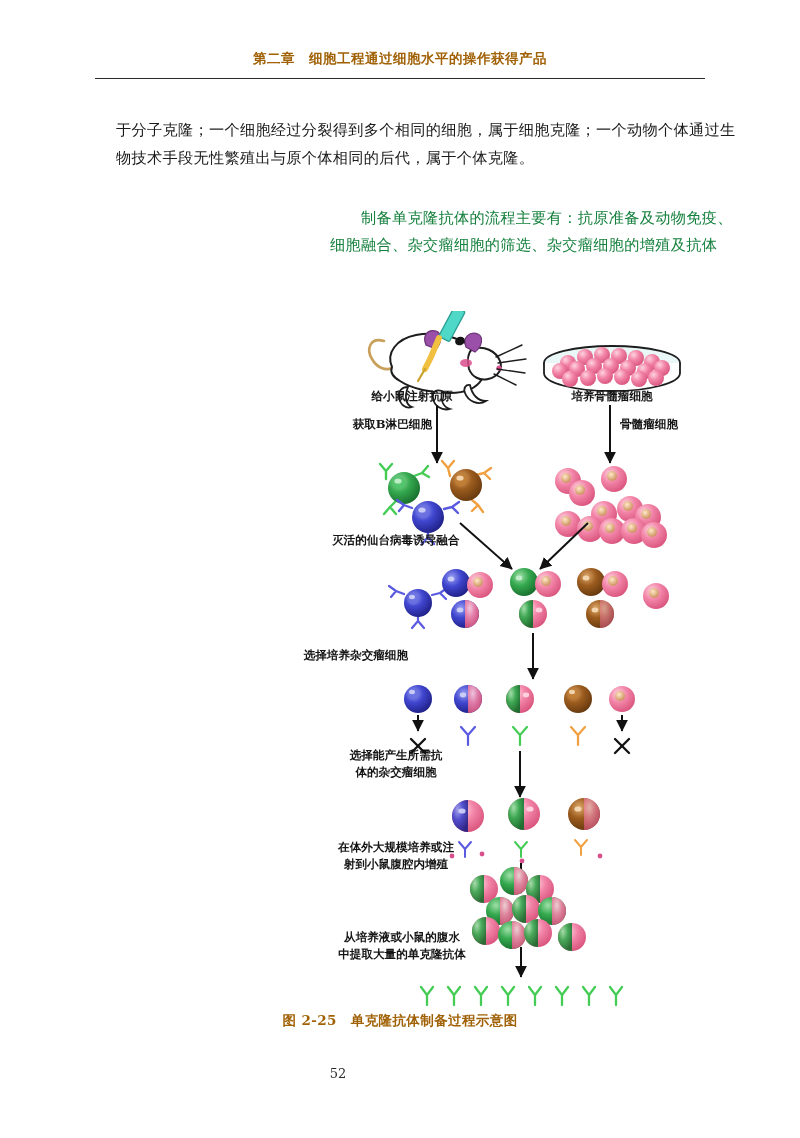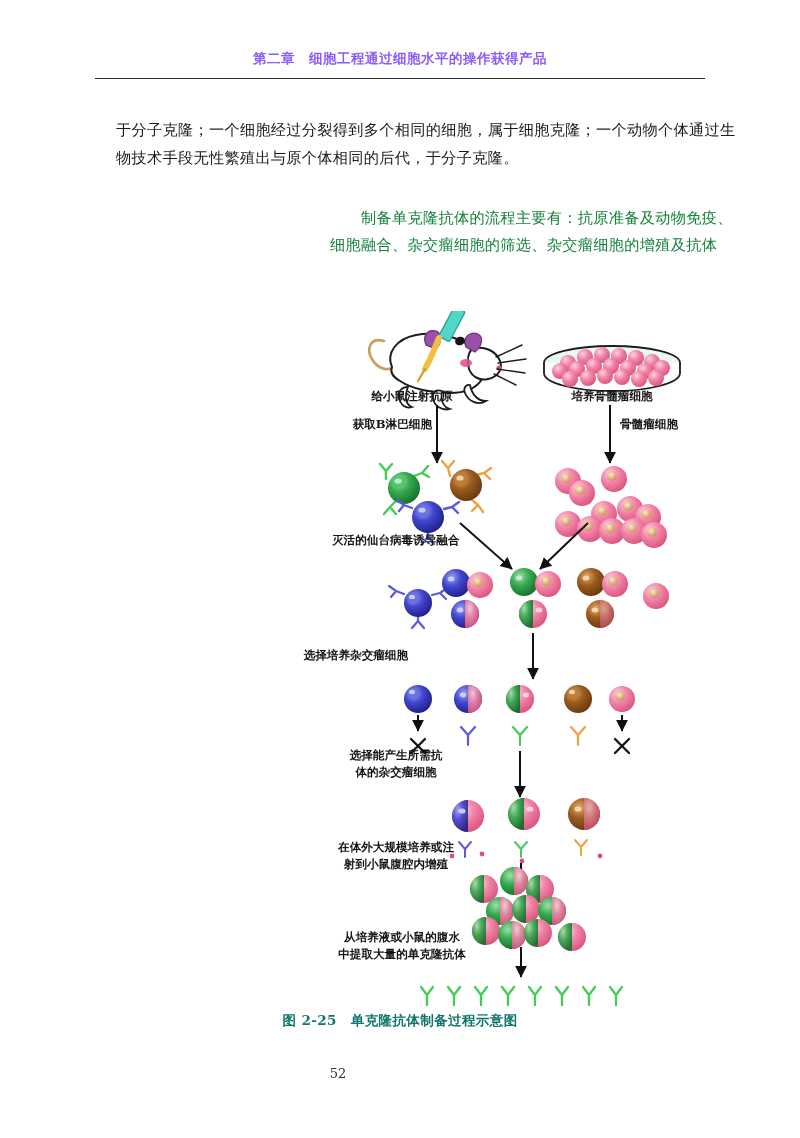--- a/index.html
+++ b/index.html
@@ -27,21 +27,21 @@
     position: absolute;
     left: 95px;
     top: 48px;
     width: 610px;
     text-align: center;
   }
   .runhead-text {
     font-size: 13.5px;
     font-weight: bold;
     letter-spacing: 0.5px;
-    color: #8b5cf6;
+    color: #a16207;
     white-space: pre;
   }
   .runhead-rule {
     position: absolute;
     left: 95px;
     top: 78px;
     width: 610px;
     height: 1px;
     background: #2a2a2a;
   }
@@ -89,21 +89,21 @@
     position: absolute;
     left: 150px;
     top: 1010px;
     width: 500px;
     text-align: center;
   }
   .fig-caption-text {
     font-size: 13.5px;
     font-weight: bold;
     letter-spacing: 0.4px;
-    color: #0f766e;
+    color: #a16207;
     white-space: pre;
   }
 
   .folio {
     position: absolute;
     left: 0;
     top: 1063px;
     width: 676px;
     text-align: center;
   }
@@ -125,21 +125,21 @@
 
 <div class="page">
 
   <div class="runhead">
     <span class="runhead-text">第二章　细胞工程通过细胞水平的操作获得产品</span>
   </div>
   <div class="runhead-rule"></div>
 
   <div class="body-block">
     <div class="body-line">于分子克隆；一个细胞经过分裂得到多个相同的细胞，属于细胞克隆；一个动物个体通过生</div>
-    <div class="body-line">物技术手段无性繁殖出与原个体相同的后代，于分子克隆。</div>
+    <div class="body-line">物技术手段无性繁殖出与原个体相同的后代，属于个体克隆。</div>
   </div>
 
   <div class="indent-block">
     <div class="indent-line">　　制备单克隆抗体的流程主要有：抗原准备及动物免疫、</div>
     <div class="indent-line">细胞融合、杂交瘤细胞的筛选、杂交瘤细胞的增殖及抗体</div>
   </div>
 
   <div class="figure">
     <svg class="fig-svg" width="420" height="700" viewBox="0 0 420 700" xmlns="http://www.w3.org/2000/svg">
       <defs>

